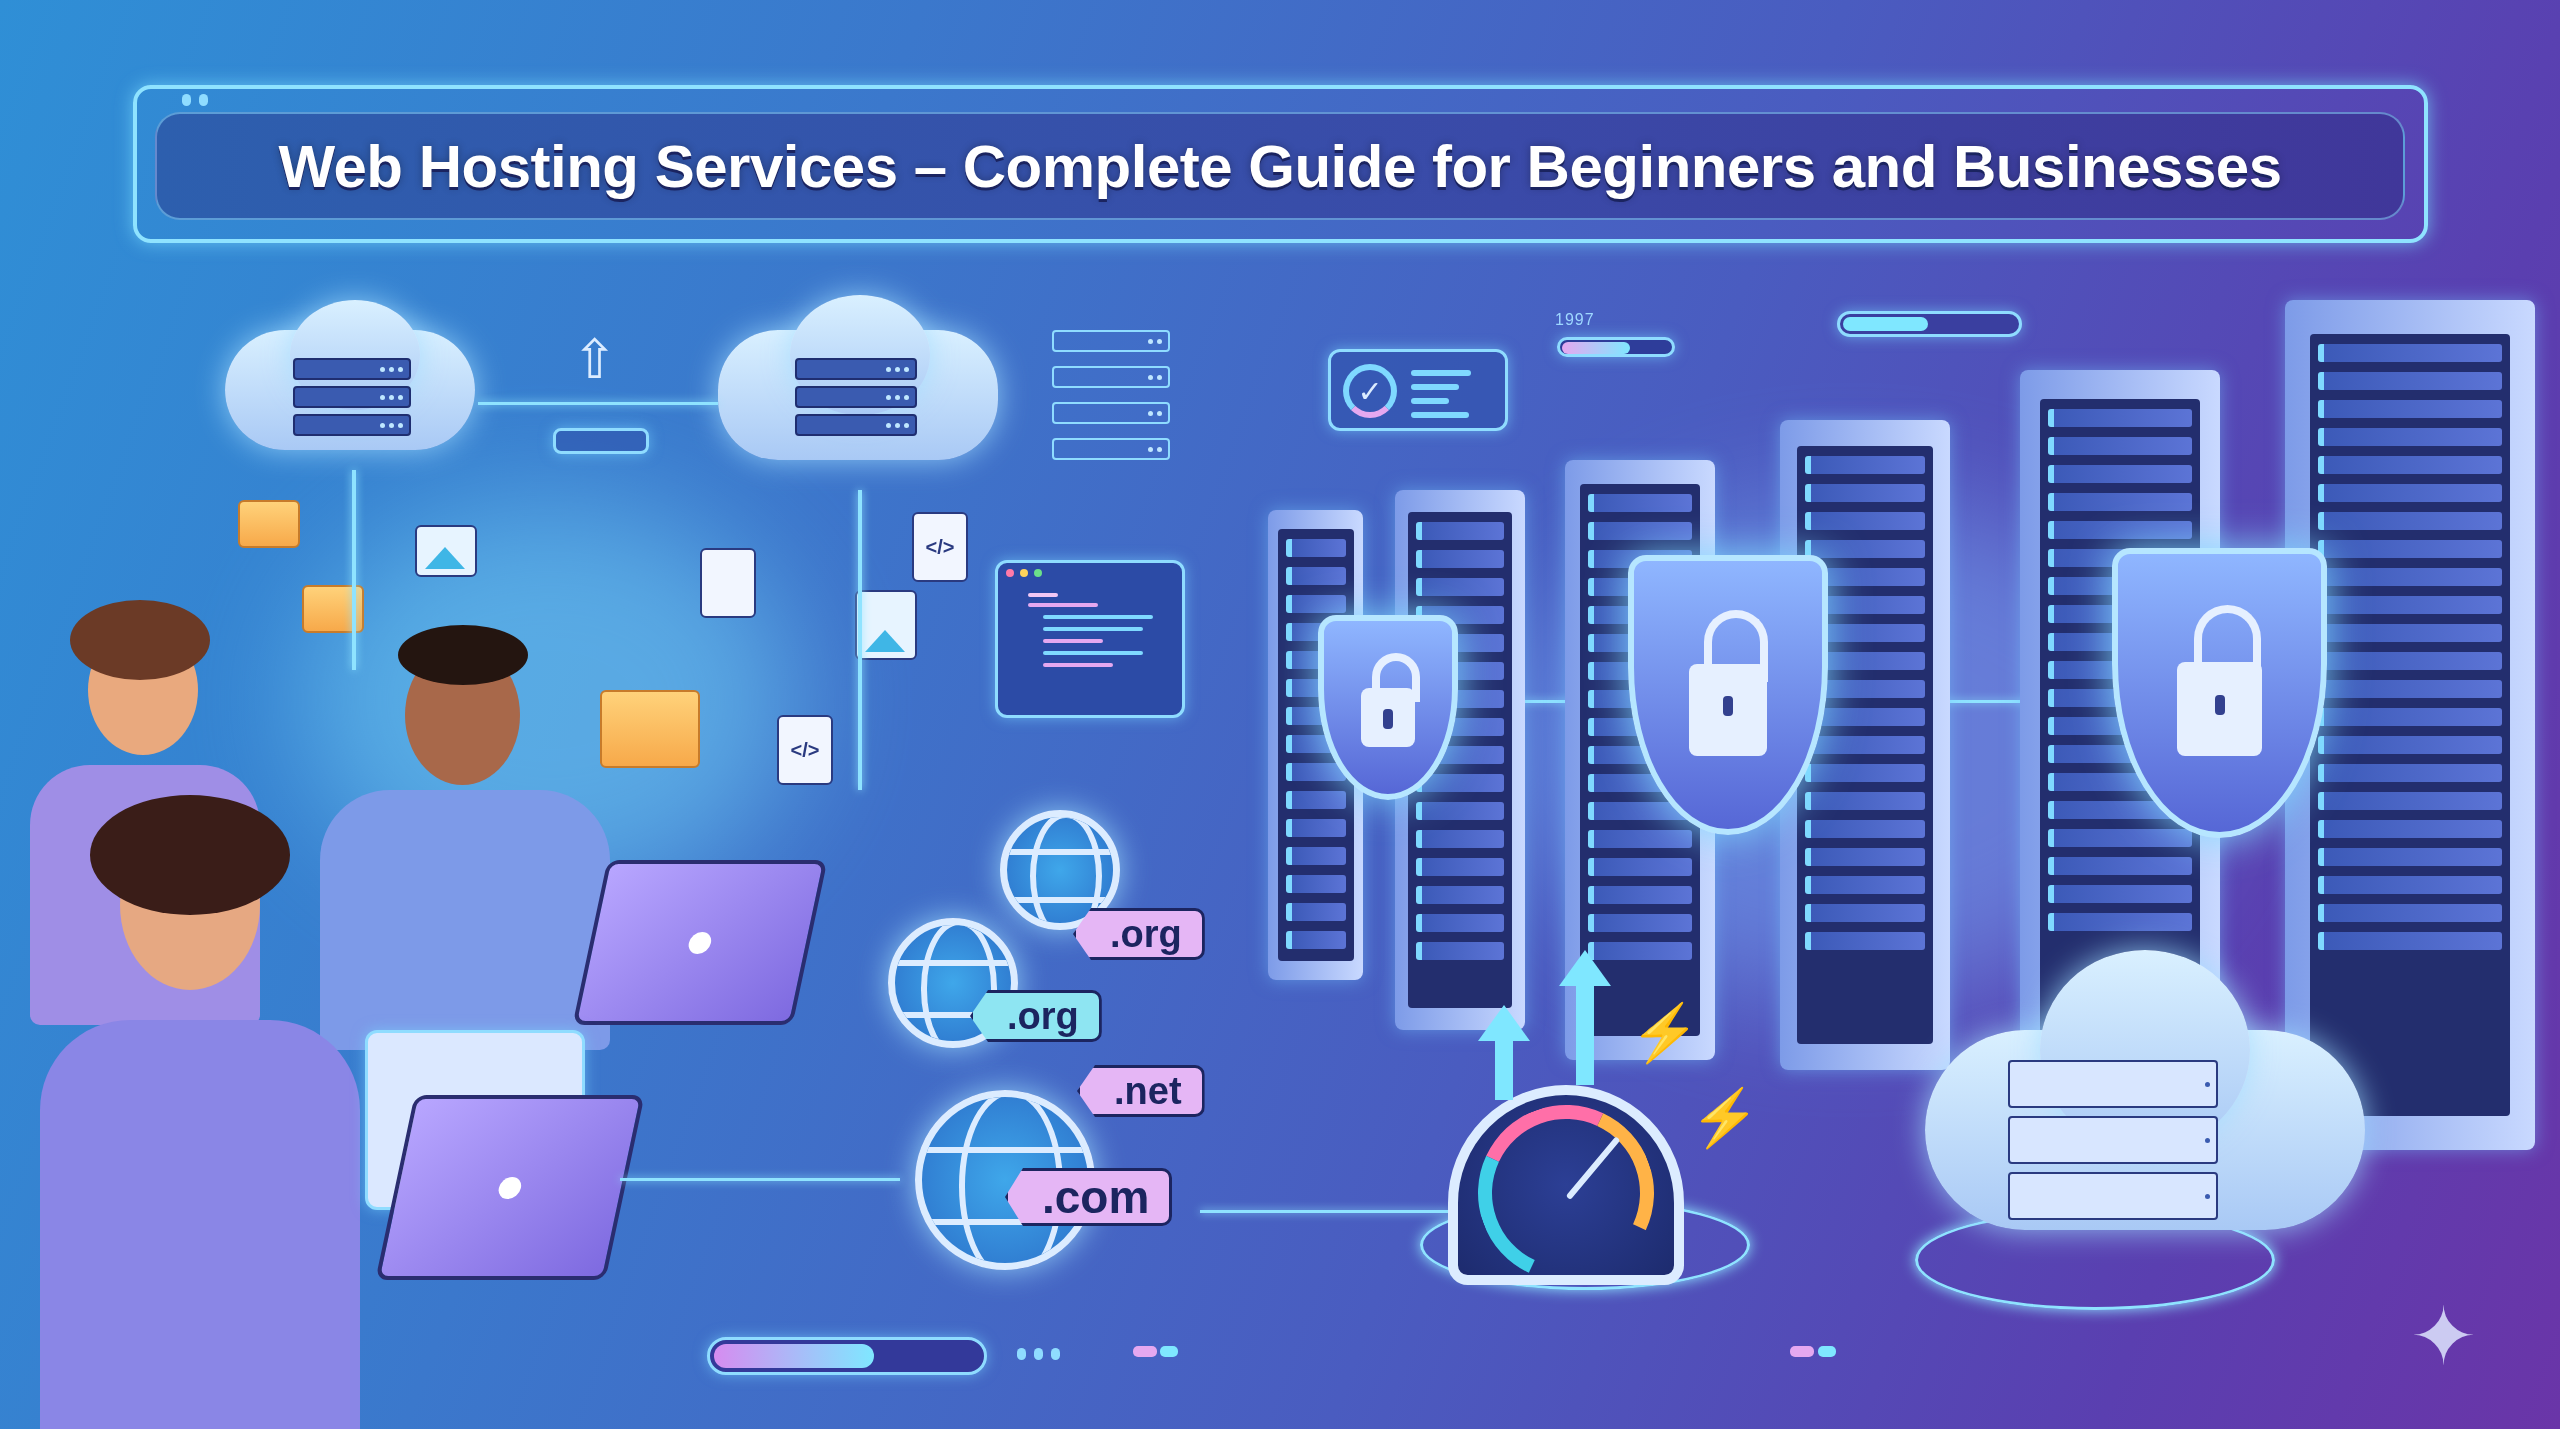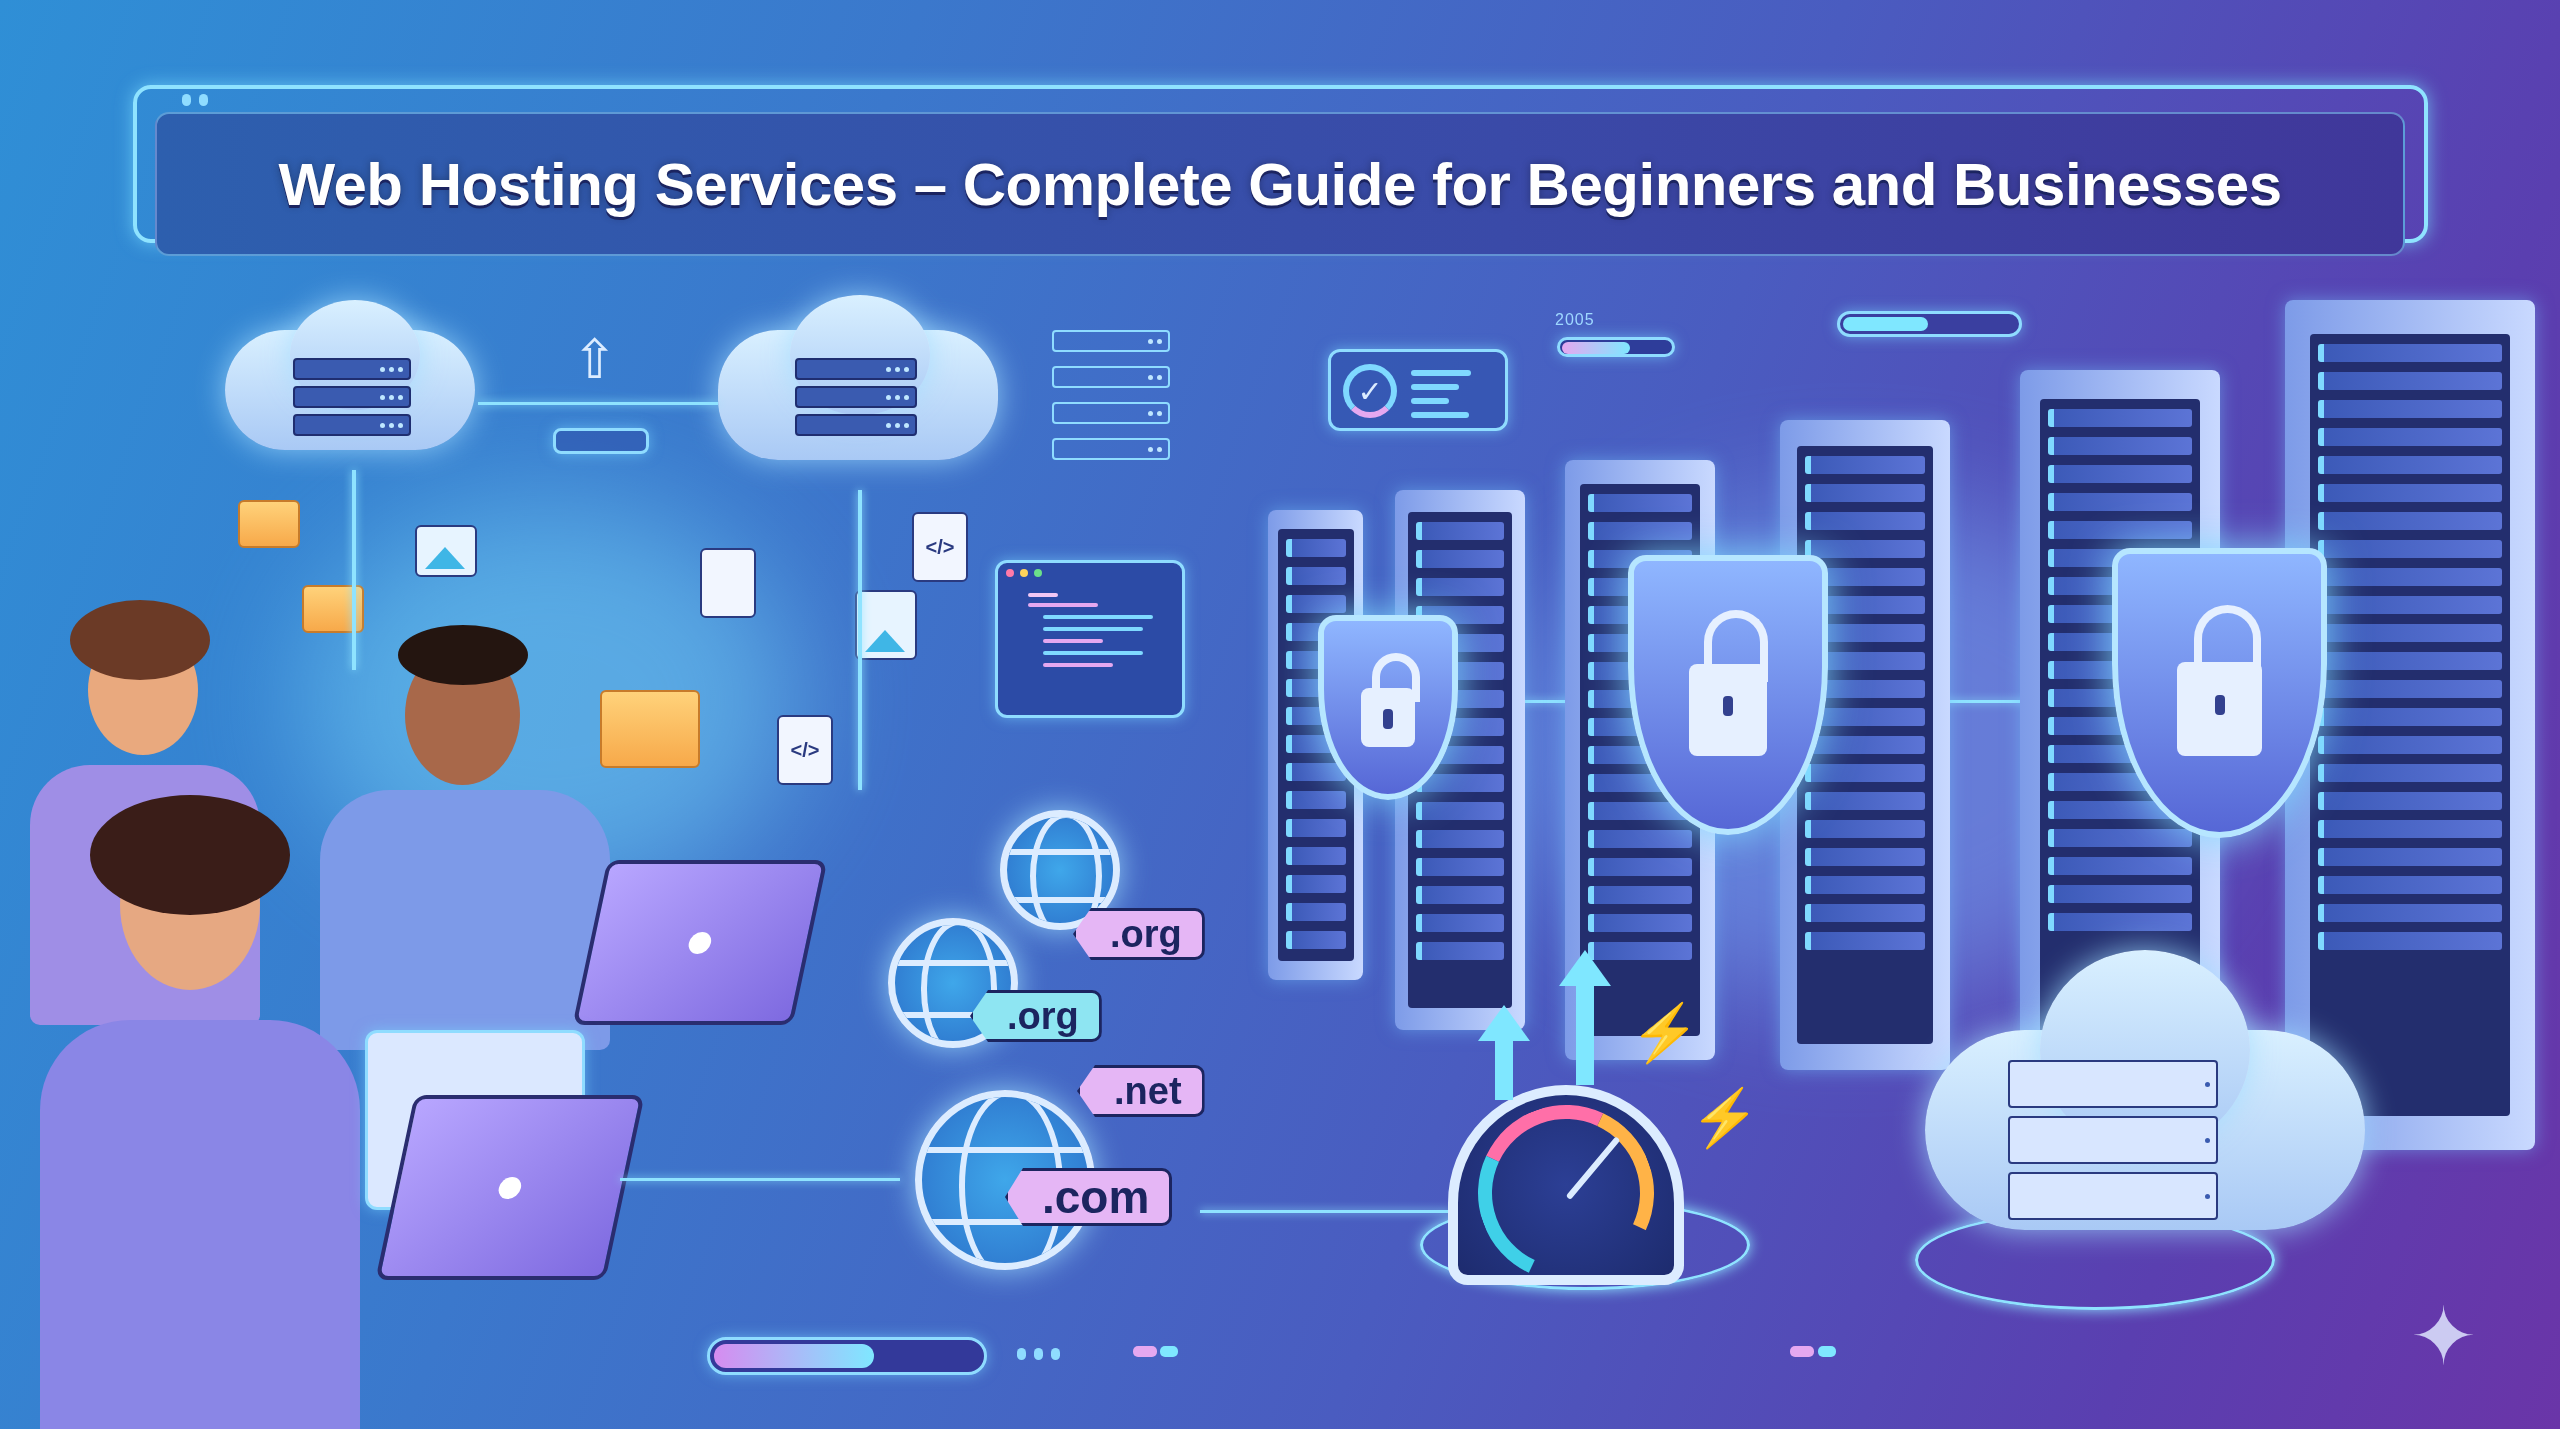--- a/index.html
+++ b/index.html
@@ -5,21 +5,21 @@
   *{box-sizing:border-box;margin:0;padding:0}
   html,body{width:2560px;height:1429px;overflow:hidden}
   body{
     font-family:"Liberation Sans",sans-serif;
     background:linear-gradient(110deg,#2f8fd6 0%,#3b78cc 30%,#4a5cc0 60%,#5a3fb0 85%,#6a35a8 100%);
     position:relative;
   }
   .glow{position:absolute;border-radius:50%;filter:blur(60px);opacity:.45}
   
   .banner-outer{position:absolute;left:133px;top:85px;width:2295px;height:158px;border:4px solid #8fe3ff;border-radius:18px;box-shadow:0 0 18px rgba(120,220,255,.7)}
-  .banner-inner{position:absolute;left:155px;top:112px;width:2250px;height:144px;border-radius:14px;background:linear-gradient(90deg,#2d5fae,#3a4aa8 60%,#40379a);border:2px solid rgba(140,220,255,.5);display:flex;align-items:center;justify-content:center}
+  .banner-inner{position:absolute;left:155px;top:112px;width:2250px;height:108px;border-radius:25px;background:linear-gradient(90deg,#2d5fae,#3a4aa8 60%,#40379a);border:2px solid rgba(140,220,255,.5);display:flex;align-items:center;justify-content:center}
   .banner-title{color:#fff;font-weight:700;font-size:60px;letter-spacing:-.5px;text-shadow:0 3px 0 #1b2460,0 0 8px rgba(0,0,0,.3)}
   .dots{position:absolute;display:flex;gap:8px}
   .dots span{width:9px;height:12px;border-radius:5px;background:#8fdcff}
   
   .cloud{position:absolute;background:linear-gradient(180deg,#d9f0ff,#a9c9f5);border-radius:60px;box-shadow:0 0 30px rgba(160,220,255,.8)}
   .cloud:before,.cloud:after{content:"";position:absolute;background:inherit;border-radius:50%}
   .server-stack{position:absolute;display:flex;flex-direction:column;gap:6px}
   .server-unit{height:22px;border-radius:4px;background:#3a5bb0;border:2px solid #1f2e70;display:flex;align-items:center;justify-content:flex-end;gap:4px;padding-right:6px}
   .server-unit i{width:5px;height:5px;border-radius:50%;background:#bfe7ff}
   
@@ -170,21 +170,21 @@
   <div class="bar" style="left:45px;top:100px;width:70px;height:4px;background:#e5a8f0"></div>
 </div>
 
 <div class="card" style="left:1328px;top:349px;width:180px;height:82px">
   <div style="position:absolute;left:12px;top:12px;width:54px;height:54px;border-radius:50%;border:6px solid #7fd9ff;border-bottom-color:#e5a8f0;color:#dcecff;font-size:30px;display:flex;align-items:center;justify-content:center">✓</div>
   <div class="bar" style="left:80px;top:18px;width:60px;height:6px;background:#7fd9ff"></div>
   <div class="bar" style="left:80px;top:32px;width:48px;height:6px;background:#7fd9ff"></div>
   <div class="bar" style="left:80px;top:46px;width:38px;height:6px;background:#7fd9ff"></div>
   <div class="bar" style="left:80px;top:60px;width:58px;height:6px;background:#7fd9ff"></div>
 </div>
-<div style="position:absolute;left:1555px;top:311px;color:#9fd8ff;font-size:16px;letter-spacing:1px">2005</div>
+<div style="position:absolute;left:1555px;top:311px;color:#9fd8ff;font-size:16px;letter-spacing:1px">1997</div>
 <div class="card" style="left:1557px;top:337px;width:118px;height:20px;border-radius:10px;background:#2e3d9a">
   <div style="position:absolute;left:2px;top:2px;width:68px;height:12px;border-radius:6px;background:linear-gradient(90deg,#e5a8f0,#7fe7ff)"></div>
 </div>
 <div class="card" style="left:1837px;top:311px;width:185px;height:26px;border-radius:13px;background:#3a3fa0">
   <div style="position:absolute;left:3px;top:3px;width:85px;height:14px;border-radius:7px;background:#7fe7ff"></div>
 </div>
 
 <div class="person">
   <div class="head" style="left:88px;top:625px;width:110px;height:130px;background:#e9a97e"></div>
   <div class="head" style="left:70px;top:600px;width:140px;height:80px;background:#6b3a26"></div>

